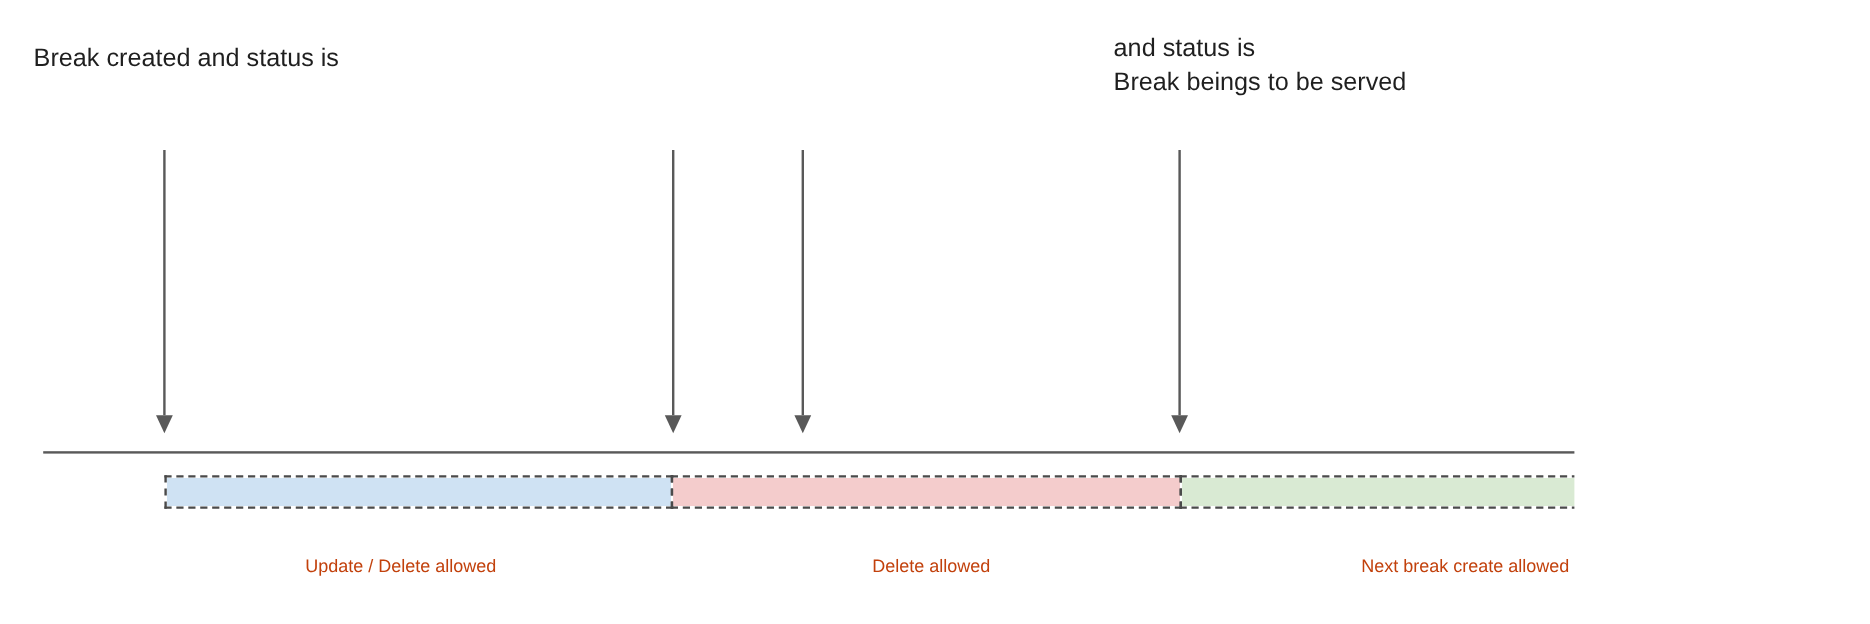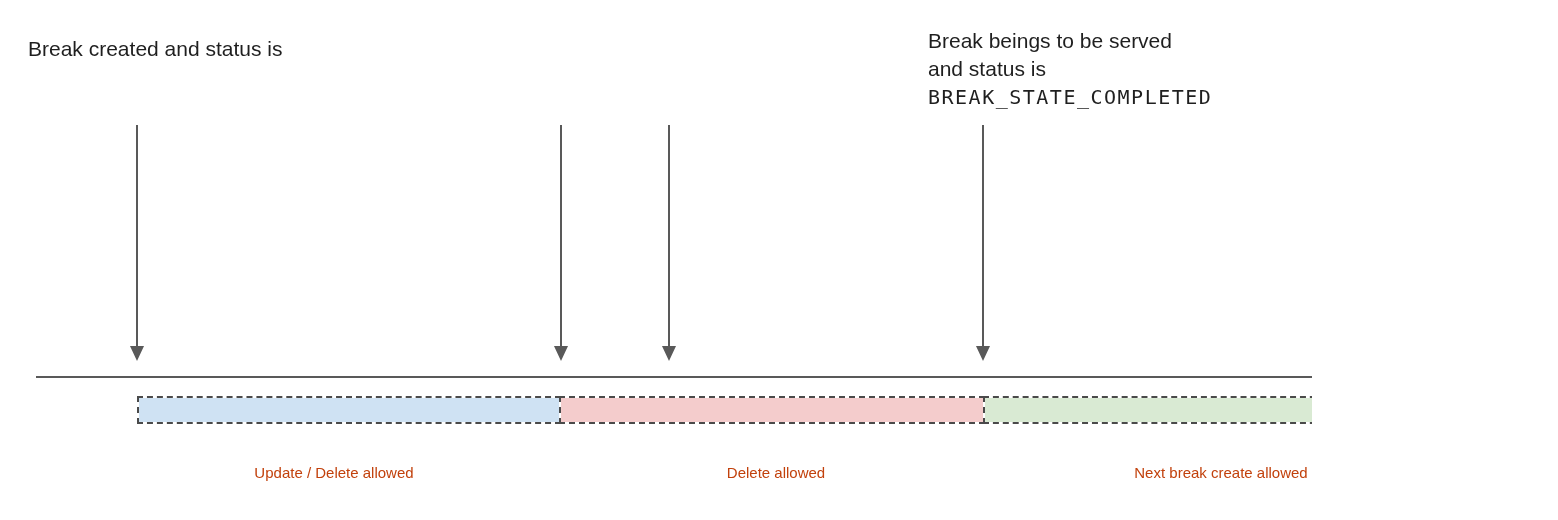--- a/index.html
+++ b/index.html
@@ -116,23 +116,22 @@
 
   <div class="ann" style="left:28px; top:35px">
     <div class="ann-sans">Break created and status is</div>
   </div>
 
   <div class="ann" style="left:352px; top:35px">
   </div>
 
 
   <div class="ann" style="left:928px; top:27px">
+    <div class="ann-sans">and status is</div>
     <div class="ann-sans">Break beings to be served</div>
-    <div class="ann-sans">and status is</div>
-    <div class="ann-mono">BREAK_STATE_COMPLETED</div>
   </div>
 
   <div class="varrow" style="left:137px">
     <div class="varrow-line"></div>
     <div class="varrow-head"></div>
   </div>
   <div class="varrow" style="left:561px">
     <div class="varrow-line"></div>
     <div class="varrow-head"></div>
   </div>

